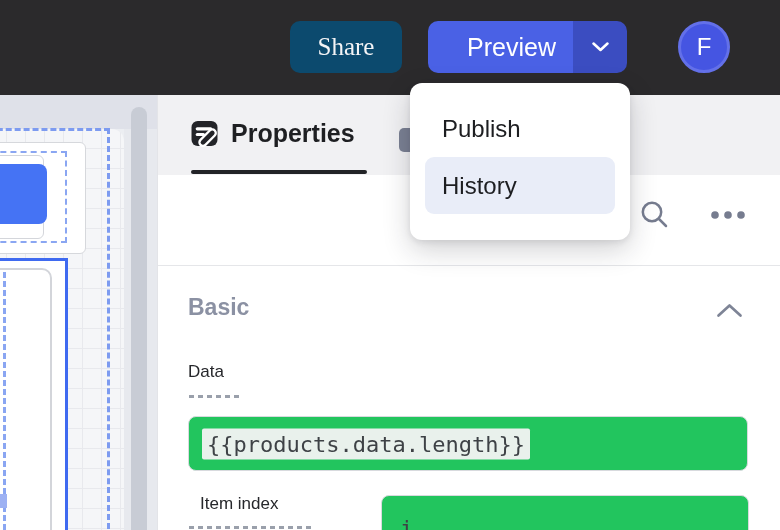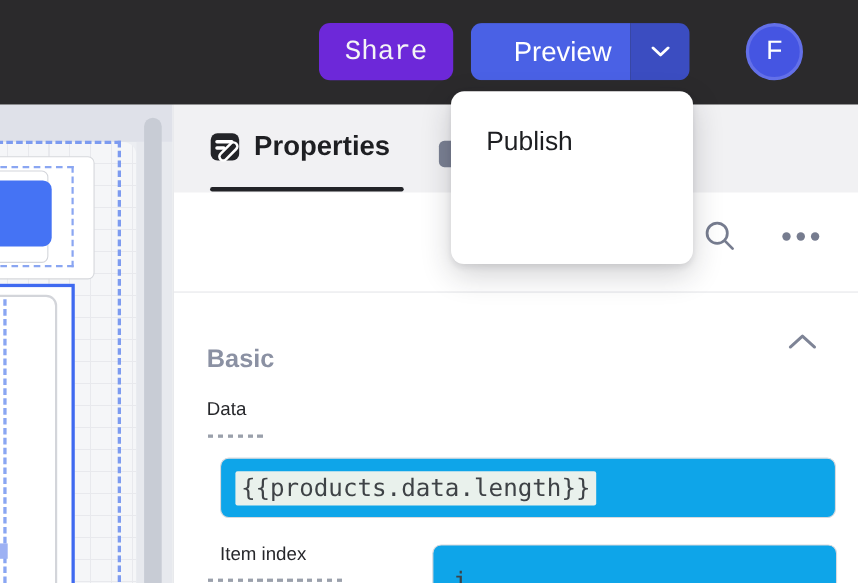--- a/index.html
+++ b/index.html
@@ -2,22 +2,22 @@
 <html><head>
 <meta charset="utf-8">
 <style>
   * { margin:0; padding:0; box-sizing:border-box; }
   html,body { background:#ffffff; }
   body { font-family:"Liberation Sans", sans-serif; }
   .screen { position:relative; width:780px; height:530px; overflow:hidden; background:#ffffff; }
 
   
   .topbar { position:absolute; left:0; top:0; width:780px; height:95px; background:#2b2a2c; z-index:30; }
-  .share-btn { position:absolute; left:290px; top:21px; width:122px; height:52px; background:#6d28d9;
-    border:none; border-radius:10px; color:#f4f4f6; font-size:25px; font-family:Liberation Mono, monospace; cursor:pointer; }
+  .share-btn { position:absolute; left:290px; top:21px; width:112px; height:52px; background:#0c4a6e;
+    border:none; border-radius:10px; color:#f4f4f6; font-size:25px; font-family:Liberation Serif, serif; cursor:pointer; }
   .split-btn { position:absolute; left:428px; top:21px; height:52px; display:flex; border-radius:10px; overflow:hidden; }
   .preview-btn { width:145px; height:52px; background:#4a61e5; border:none; color:#ffffff; font-size:25px;
     font-family:inherit; cursor:pointer;padding-left:22px; }
   .chev-btn { width:54px; height:52px; background:#3b4dc1; border:none; cursor:pointer;
     display:flex; align-items:center; justify-content:center; }
   .avatar { position:absolute; left:678px; top:21px; width:52px; height:52px; border-radius:50%;
     background:#4555e2; border:3px solid #6370e9; color:#ffffff; font-size:24px;
     display:flex; align-items:center; justify-content:center; cursor:pointer; }
 
   
@@ -58,26 +58,26 @@
     border-left:1px solid #e3e4e8; z-index:2; }
   .tabstrip { position:absolute; left:0; top:0; width:623px; height:80px; background:#f1f1f3; }
   .tab { position:absolute; left:33px; top:24px; display:flex; align-items:center; gap:13px; cursor:pointer; }
   .tab-label { font-size:25px; font-weight:600; color:#1e1f22; }
   .tab-underline { position:absolute; left:33px; top:75px; width:176px; height:4px; background:#222327; border-radius:2px; }
   .tab-badge { position:absolute; left:241px; top:33px; width:22px; height:24px; background:#7a8093; border-radius:5px; }
   .comp-name { position:absolute; left:30px; top:102px; font-size:27px; font-weight:700; color:#17181a; }
   .search-btn { position:absolute; left:482px; top:104px; width:32px; height:32px; background:none; border:none; cursor:pointer; }
   .more-btn { position:absolute; left:551px; top:112px; width:44px; height:16px; background:none; border:none; cursor:pointer; }
   .divider { position:absolute; left:0; top:170px; width:623px; height:1px; background:#e5e6e9; }
-  .section-title { position:absolute; left:30px; top:199px; font-size:23px; font-weight:700; color:#8b91a3; cursor:pointer;margin-top:19px; }
+  .section-title { position:absolute; left:30px; top:199px; font-size:23px; font-weight:700; color:#8b91a3; cursor:pointer; }
   .collapse-btn { position:absolute; left:558px; top:205px; width:30px; height:20px; background:none; border:none; cursor:pointer; }
   .field-label { position:absolute; font-size:17px; color:#26272b; }
   .dash-underline { position:absolute; height:3px;
     background:repeating-linear-gradient(to right, #9aa0ab 0 5px, transparent 5px 9px); }
-  .tfield { position:absolute; background:#0ea5e9; border:1.5px solid #d8dade; border-radius:8px; cursor:text;margin-left:12px; }
+  .tfield { position:absolute; background:#22c55e; border:1.5px solid #d8dade; border-radius:8px; cursor:text; }
   .code { position:absolute; left:13px; top:50%; transform:translateY(-50%);
     font-family:"DejaVu Sans Mono", monospace; font-size:22px; color:#3e4246;
     background:#e9f1ec; padding:3px 5px; border-radius:2px; white-space:pre; }
   .code.plain { background:transparent; top:17px; transform:none; }
 </style>
 </head>
 <body>
 
 <div class="screen">
 
@@ -170,15 +170,16 @@
             <path d="M1.5 1.5 L 8.5 8 L 15.5 1.5" stroke="#ffffff" stroke-width="2.5" stroke-linecap="round" stroke-linejoin="round"></path>
           </svg>
         </span>
       </button>
     </div>
     <div class="avatar">F</div>
   </div>
 
   <div class="menu">
     <div class="menu-item">Publish</div>
+    <div class="menu-item hl">History</div>
   </div>
 
 </div>
 
 </body></html>

